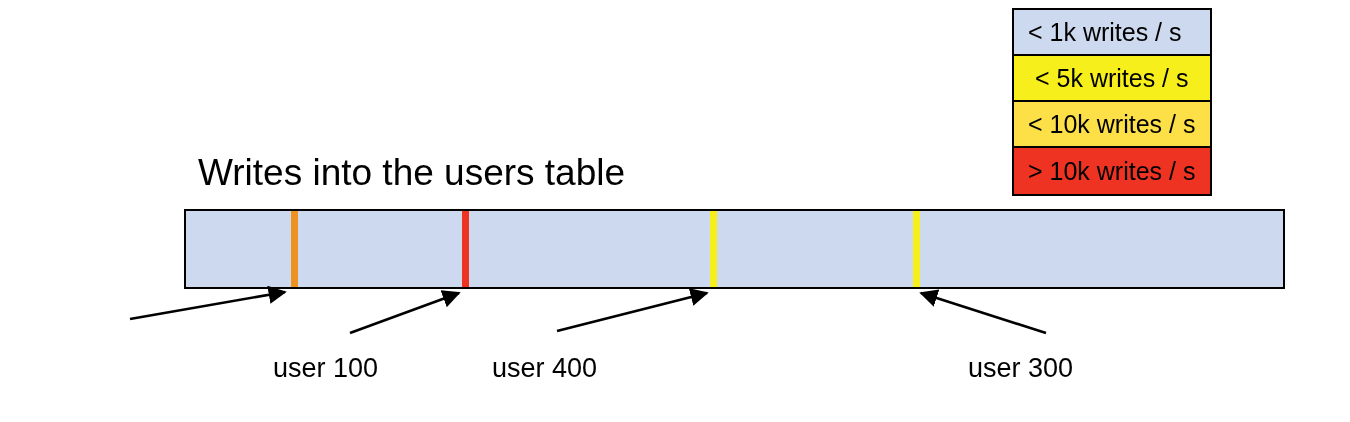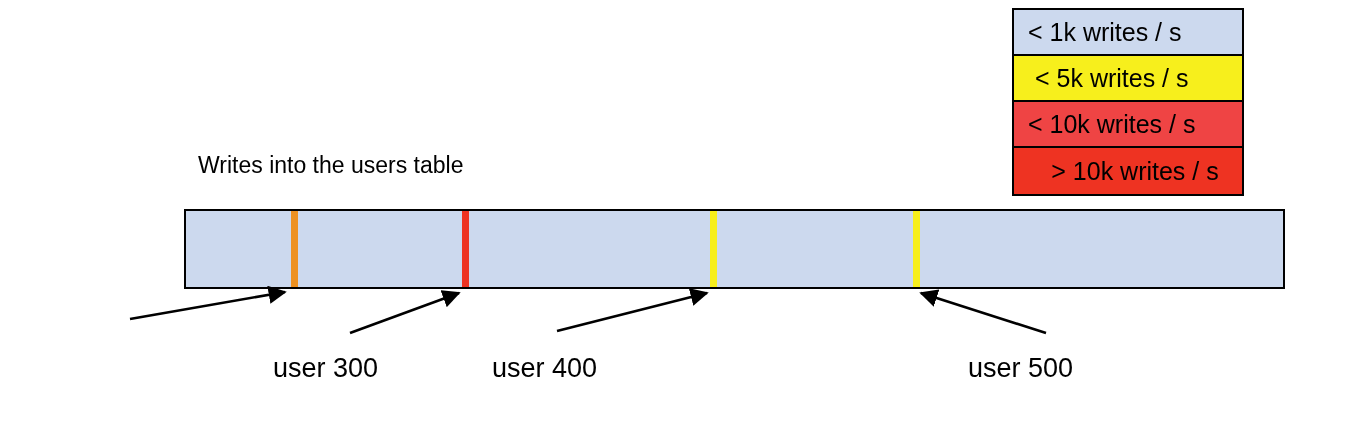--- a/index.html
+++ b/index.html
@@ -17,45 +17,44 @@
     width: 1350px;
     height: 422px;
     background: #ffffff;
     overflow: hidden;
   }
   
   #legend {
     position: absolute;
     left: 1012px;
     top: 8px;
-    width: 232px;
+    width: 200px;
     border: 2px solid #000000;
     box-sizing: border-box;
   }
   .legend-row {
     height: 46px;
     box-sizing: border-box;
     display: flex;
     align-items: center;
     padding-left: 14px;
     border-bottom: 2px solid #000000;
     font-size: 25px;
     letter-spacing: 0px;
     white-space: nowrap;
   }
   .legend-row:last-child {
     border-bottom: none;
-    justify-content: center;
   }
   
   #chart-title {
     position: absolute;
     left: 198px;
     top: 152px;
-    font-size: 23px;
+    font-size: 37px;
     white-space: nowrap;
   }
   
   #table-bar {
     position: absolute;
     left: 184px;
     top: 209px;
     width: 1101px;
     height: 80px;
     box-sizing: border-box;
@@ -90,21 +89,21 @@
 
 <div id="canvas">
 
   <div id="legend">
     <div class="legend-row" style="background: rgb(204, 217, 238);">
       <span>&lt; 1k writes / s</span>
     </div>
     <div class="legend-row" style="background: rgb(247, 239, 28); padding-left: 21px;">
       <span>&lt; 5k writes / s</span>
     </div>
-    <div class="legend-row" style="background: #ef4444;">
+    <div class="legend-row" style="background: #fde047;">
       <span>&lt; 10k writes / s</span>
     </div>
     <div class="legend-row" style="background: rgb(238, 51, 34);">
       <span>&gt; 10k writes / s</span>
     </div>
   </div>
 
   <div id="chart-title">Writes into the users table</div>
 
   <div id="table-bar">
@@ -120,17 +119,17 @@
       <marker id="arrowhead" viewBox="0 0 10 10" refX="9" refY="5" markerWidth="7" markerHeight="7" orient="auto-start-reverse">
         <path d="M 0 0 L 10 5 L 0 10 z" fill="#000000"></path>
       </marker>
     </defs>
     <line x1="130" y1="319" x2="285" y2="292" stroke="#000000" stroke-width="2.6" marker-end="url(#arrowhead)"></line>
     <line x1="350" y1="333" x2="459" y2="293" stroke="#000000" stroke-width="2.6" marker-end="url(#arrowhead)"></line>
     <line x1="557" y1="331" x2="707" y2="293" stroke="#000000" stroke-width="2.6" marker-end="url(#arrowhead)"></line>
     <line x1="1046" y1="333" x2="921" y2="293" stroke="#000000" stroke-width="2.6" marker-end="url(#arrowhead)"></line>
   </svg>
 
-  <div class="user-label" id="label-user-200" style="left: 273px; top: 353px;">user 300</div>
+  <div class="user-label" id="label-user-200" style="left: 273px; top: 353px;">user 100</div>
   <div class="user-label" id="label-user-300" style="left: 492px; top: 353px;">user 400</div>
-  <div class="user-label" id="label-user-400" style="left: 968px; top: 353px;">user 500</div>
+  <div class="user-label" id="label-user-400" style="left: 968px; top: 353px;">user 300</div>
 
 </div>
 
 </body></html>

